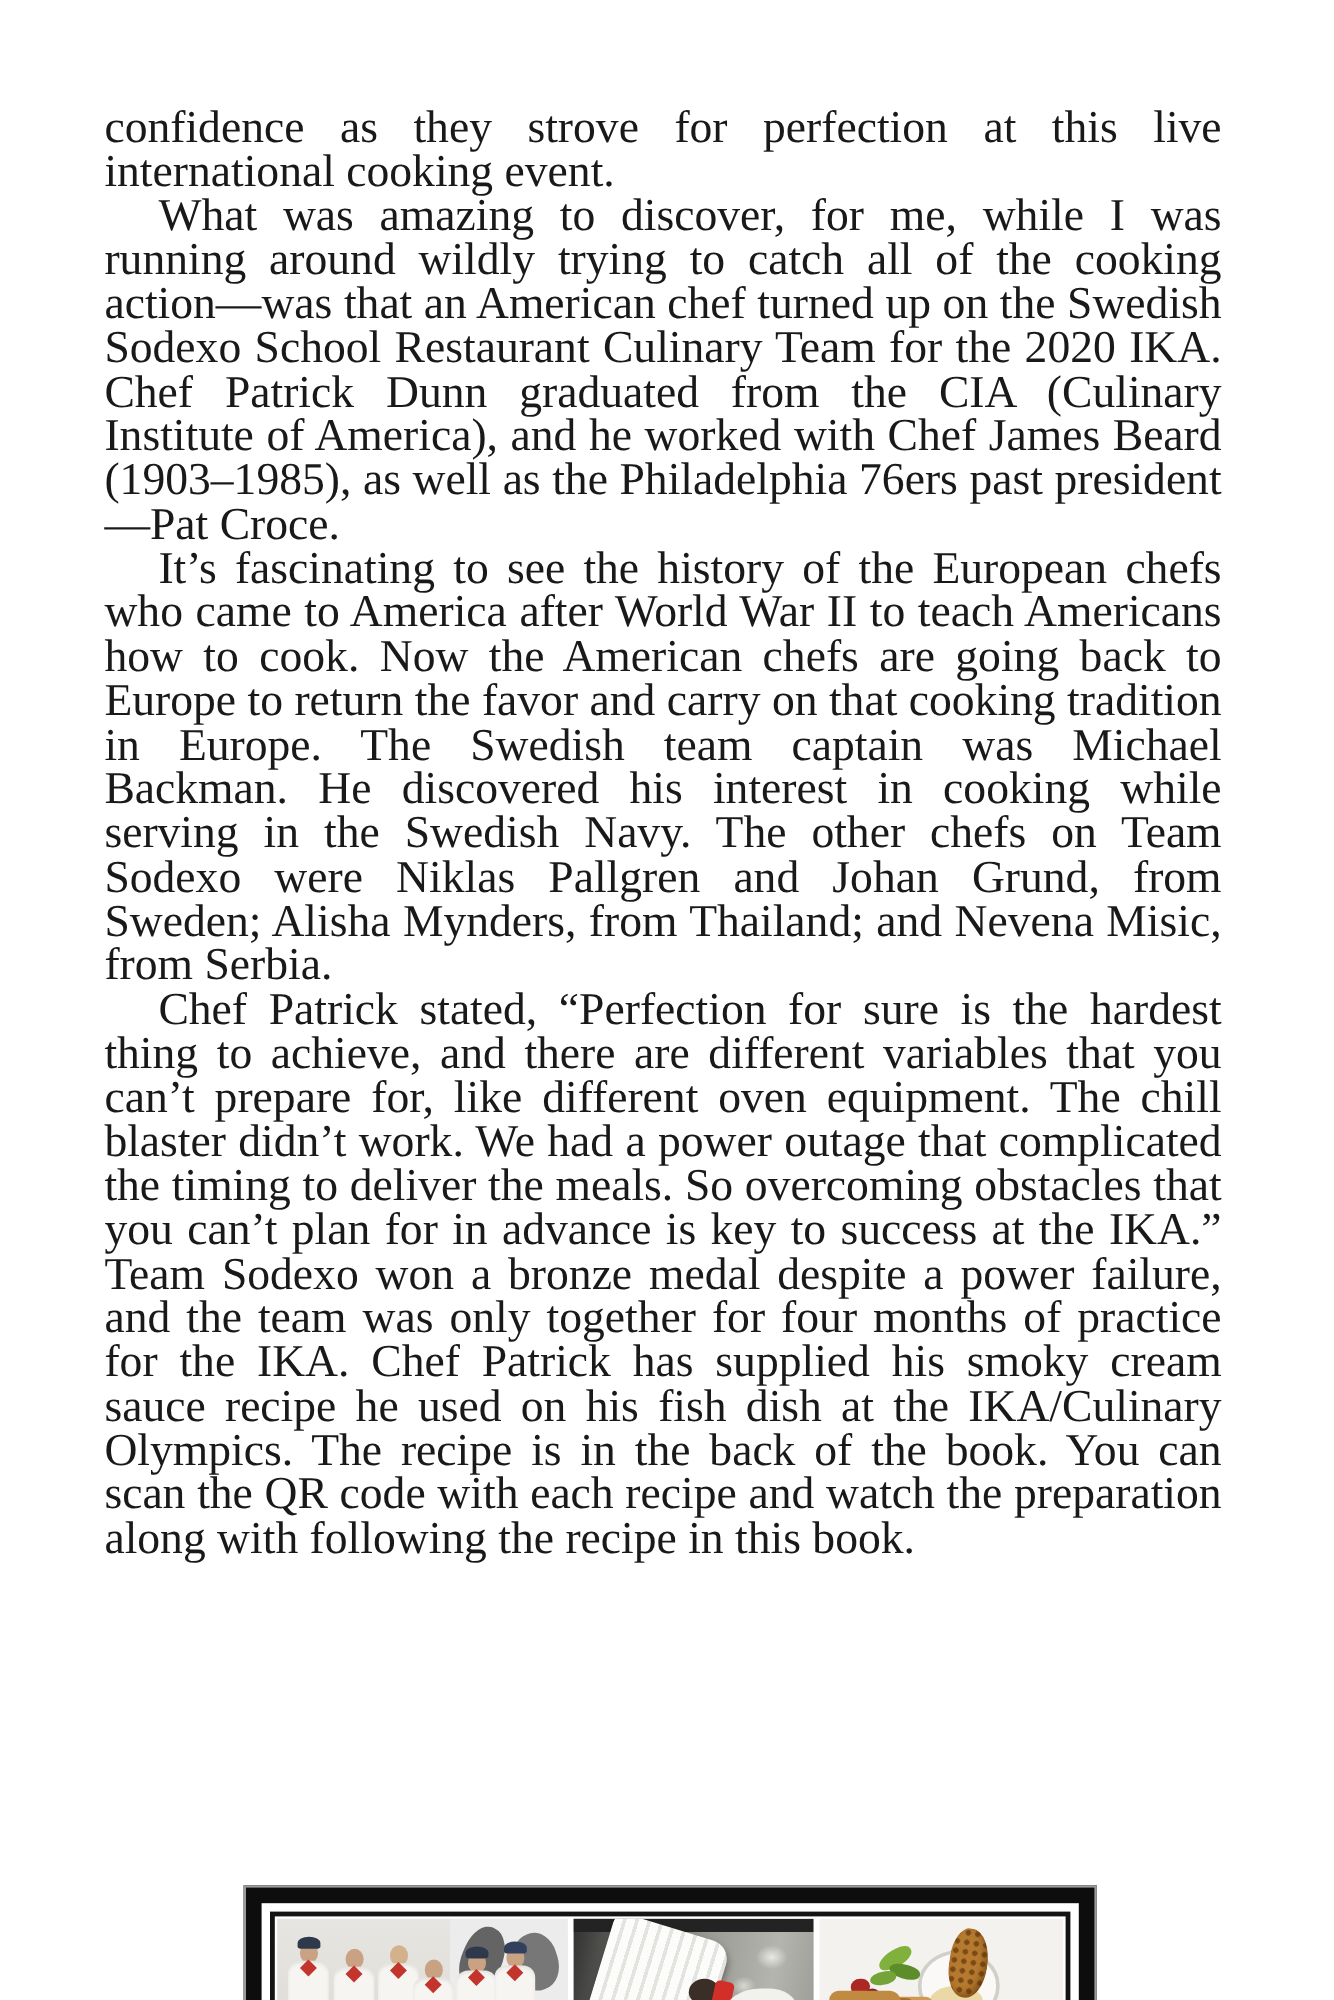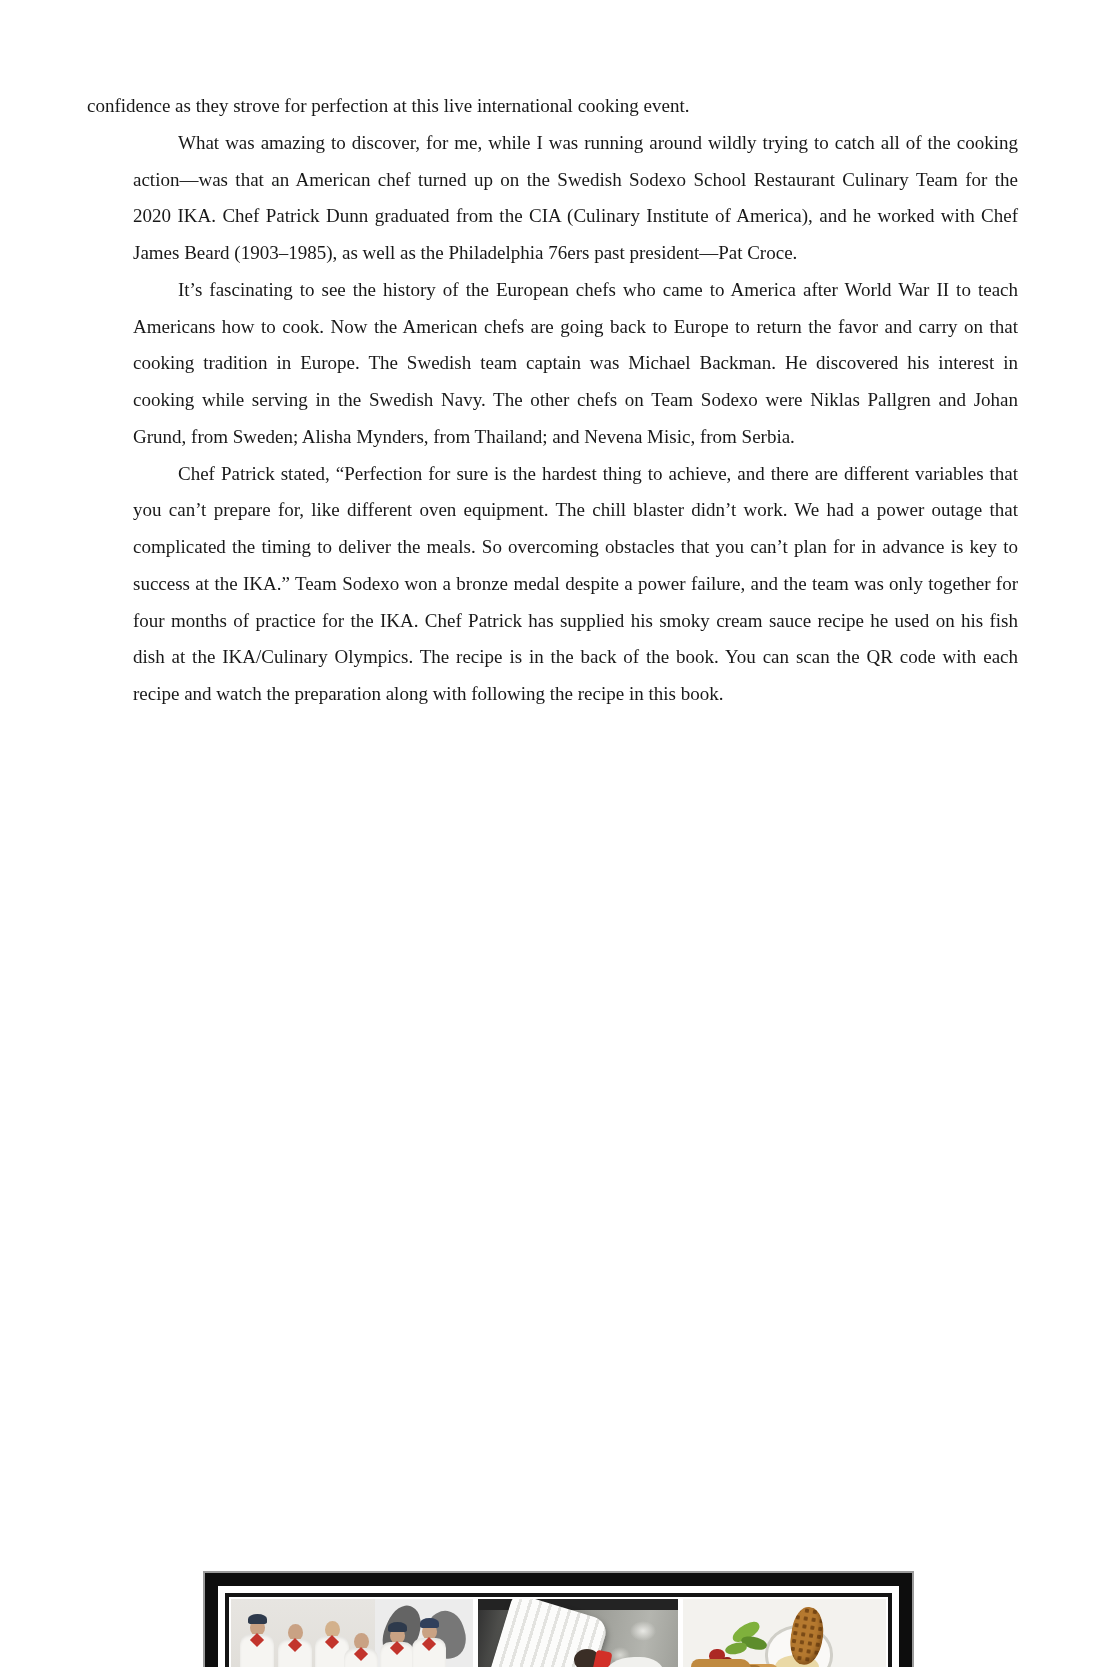--- a/index.html
+++ b/index.html
@@ -7,28 +7,28 @@
     width:1112px;height:1667px;
     background:#ffffff;
     position:relative;
     overflow:hidden;
     font-family:"Liberation Serif","DejaVu Serif",serif;
   }
   
   .text-block{
     position:absolute;
     left:87px;top:88px;width:931px;
-    font-size:19px;
+    font-size:38px;
     line-height:36.75px;
     color:#191919;
     text-align:justify;
     text-justify:inter-word;
   }
   .text-block p{margin:0;padding:0;}
-  .text-block p.indent{text-indent:45px;margin-left:46px;}
+  .text-block p.indent{text-indent:45px;}
 
   
   .photo-frame{
     position:absolute;
     left:203px;top:1571px;width:711px;height:300px;
     background:#0d0d0d;
     border:2px solid #9b9b9b;
     box-sizing:border-box;
     padding:13px;
   }

